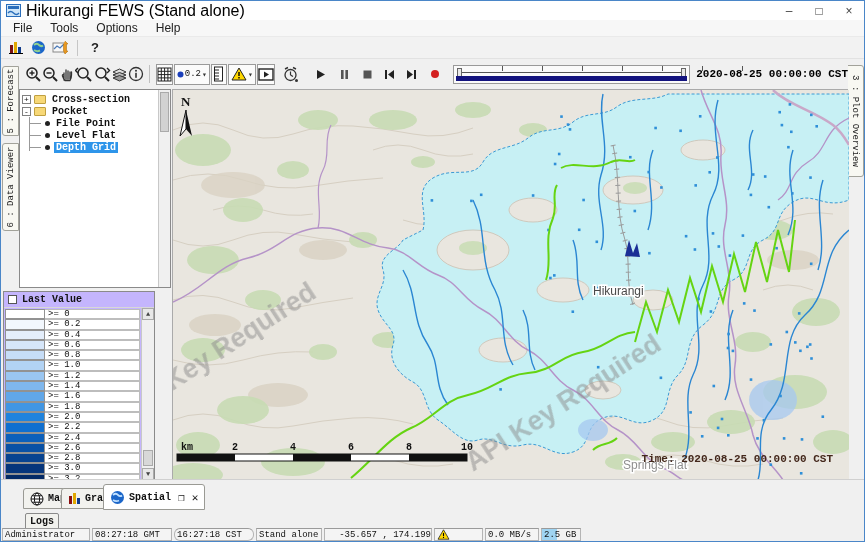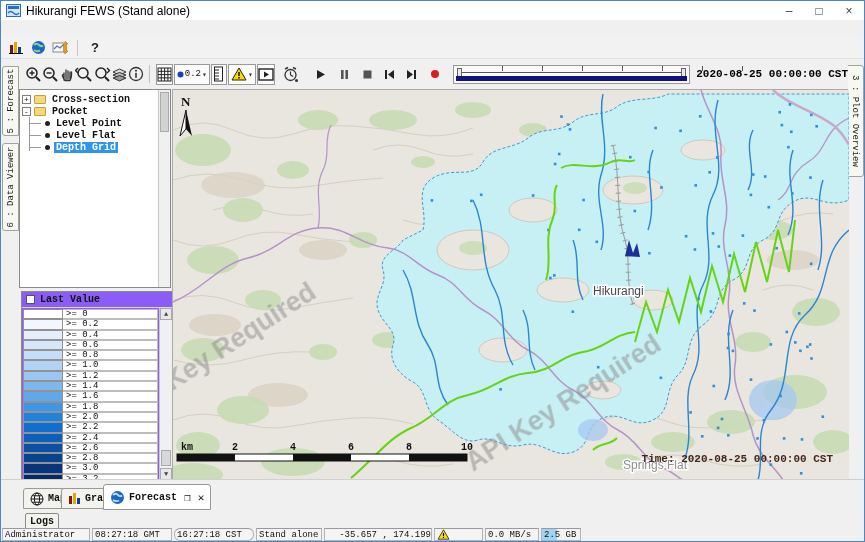--- a/index.html
+++ b/index.html
@@ -5,21 +5,21 @@
   * { box-sizing: border-box; margin:0; padding:0; }
   html,body { background:#888; }
   .window {
     position:relative; width:865px; height:542px; background:#f0f0f0;
     border:1px solid #4a86c8; overflow:hidden;
     font-family:"Liberation Sans", sans-serif; font-size:12px; color:#111;
   }
   
   .titlebar { position:absolute; left:0; top:0; right:0; height:19px; background:#ffffff; display:flex; align-items:center; }
   .app-icon { width:15px; height:13px; margin:0 5px 0 5px; }
-  .title-text { font-size:12px; color:#000; }
+  .title-text { font-size:16px; color:#000; }
   .win-btns { margin-left:auto; display:flex; height:100%; }
   .win-btn { width:30px; height:100%; display:flex; align-items:center; justify-content:center; font-size:12px; color:#444; }
   
   .menubar { position:absolute; left:0; top:19px; right:0; height:17px; background:#f7f7f7; display:flex; align-items:center; padding-left:3px; border-bottom:1px solid #eaeaea;}
   .menu-item { padding:1px 9px; color:#222; }
   
   .toolbar1 { position:absolute; left:0; top:36px; right:0; height:22px; background:#f2f2f2; display:flex; align-items:center; padding-left:4px; border-bottom:1px solid #e2e2e2;}
   .tb-icon { width:22px; height:20px; display:flex; align-items:center; justify-content:center; }
   .tb-sep { width:1px; height:16px; background:#c6c6c6; margin:0 6px; }
   .help-q { font-weight:bold; font-size:13px; color:#222; }
@@ -50,21 +50,21 @@
   .expander { width:9px; height:9px; border:1px solid #808080; background:#fff; font-size:8px; line-height:7px; text-align:center; font-weight:normal; margin-right:3px; }
   .folder { width:12px; height:9px; background:#f7d877; border:1px solid #c0a040; border-radius:1px; margin-right:4px; }
   .conn { width:12px; height:1px; border-top:1px solid #999; margin-left:7px; }
   .bullet { width:5px; height:5px; border-radius:50%; background:#222; margin:0 4px 0 4px; }
   .tree-label { padding:0 2px; }
   .tree-label.selected { background:#2e95ea; color:#fff; }
   .tree-vline { position:absolute; left:9px; top:27px; height:34px; border-left:1px solid #999; }
   .tree-scroll { position:absolute; right:0; top:0; bottom:0; width:12px; background:#f0f0f0; border-left:1px solid #c8c8c8; }
   .tree-thumb { position:absolute; left:1px; right:1px; top:2px; height:40px; background:#d2d2d2; border:1px solid #aaa; }
   
-  .legend-box { position:absolute; left:20px; top:290px; width:152px; height:190px; background:#8b5cf6; border:1px solid #8a8a8a; font-family:"Liberation Mono","DejaVu Sans Mono",monospace; overflow:hidden; }
+  .legend-box { position:absolute; left:2px; top:290px; width:152px; height:190px; background:#c4b5fd; border:1px solid #8a8a8a; font-family:"Liberation Mono","DejaVu Sans Mono",monospace; overflow:hidden; }
   .legend-check-row { height:16px; display:flex; align-items:center; gap:5px; padding-left:4px; border-bottom:1px solid #d8d8d8; font-size:10px; font-weight:bold; }
   .checkbox { width:9px; height:9px; border:1px solid #555; background:#fff; }
   .legend-list { position:absolute; left:1px; top:17px; right:14px; bottom:1px; overflow:hidden; }
   .legend-row { display:flex; height:10.3px; }
   .swatch { width:40px; border:1px solid #929292; }
   .legend-label { flex:1; border:1px solid #bdbdbd; border-left:none; font-size:9px; line-height:8.5px; padding-left:3px; background:#fff; }
   .legend-scroll { position:absolute; right:0; top:16px; bottom:0; width:13px; background:#f0f0f0; border-left:1px solid #c8c8c8; }
   .scroll-arrow { position:absolute; left:0; right:0; height:12px; background:#e8e8e8; border:1px solid #aaa; font-size:7px; text-align:center; line-height:11px; color:#444; }
   .legend-thumb { position:absolute; left:1px; right:1px; bottom:14px; height:16px; background:#d8d8d8; border:1px solid #aaa; }
   
@@ -92,20 +92,26 @@
       <path d="M2 9 q2.5,-3 5.5,0 t5.5,0" stroke="#2a6ebb" fill="none" stroke-width="1.4"></path>
     </svg>
     <span class="title-text">Hikurangi FEWS  (Stand alone)</span>
     <div class="win-btns">
       <div class="win-btn">–</div>
       <div class="win-btn">□</div>
       <div class="win-btn">×</div>
     </div>
   </div>
 
+  <div class="menubar" id="menubar">
+      <span class="menu-item">File</span>
+      <span class="menu-item">Tools</span>
+      <span class="menu-item">Options</span>
+      <span class="menu-item">Help</span>
+    </div>
 
   <div class="toolbar1">
     <div class="tb-icon">
       <svg width="16" height="15" viewBox="0 0 16 15">
         <rect x="2" y="5" width="3" height="8" fill="#7a1010"></rect>
           <rect x="6" y="2" width="3" height="11" fill="#e0a800"></rect>
           <rect x="10" y="7" width="3" height="6" fill="#103a8a"></rect>
         <line x1="1" y1="13.5" x2="15" y2="13.5" stroke="#000"></line>
       </svg>
     </div>
@@ -283,21 +289,21 @@
           <span class="tree-label">Cross-section</span>
         </div>
         <div class="tree-row">
           <span class="expander">-</span>
           <span class="folder"></span>
           <span class="tree-label">Pocket</span>
         </div>
         <div class="tree-row">
           <span class="conn"></span>
           <span class="bullet"></span>
-          <span class="tree-label">Level Point</span>
+          <span class="tree-label">File Point</span>
         </div>
         <div class="tree-row">
           <span class="conn"></span>
           <span class="bullet"></span>
           <span class="tree-label">Level Flat</span>
         </div>
         <div class="tree-row">
           <span class="conn"></span>
           <span class="bullet"></span>
           <span class="tree-label selected">Depth Grid</span>
@@ -642,21 +648,21 @@
           <rect x="5" y="1" width="3" height="11" fill="#e0a800"></rect>
           <rect x="9" y="6" width="3" height="6" fill="#103a8a"></rect>
       </svg>
       <span>Graph</span>
     </div>
     <div class="btab active" style="left:102px">
       <svg width="15" height="15" viewBox="0 0 15 15">
         <circle cx="7.5" cy="7.5" r="6.5" fill="#1b66c9"></circle>
         <path d="M3 5 q3,-2.5 5,0 q2,2 4,0.5 M3 10 q3,2 6,0.5" stroke="#bfe0ff" stroke-width="1.8" fill="none"></path>
       </svg>
-      <span>Forecast</span>
+      <span>Spatial</span>
       <span class="btab-ctl">❐</span>
       <span class="btab-ctl">✕</span>
     </div>
     <div class="logs-btn">Logs</div>
   </div>
 
   <div class="statusbar" id="statusbar">
       <div class="status-cell" style="width: 88px;">
         <span>Administrator</span>
       </div>

